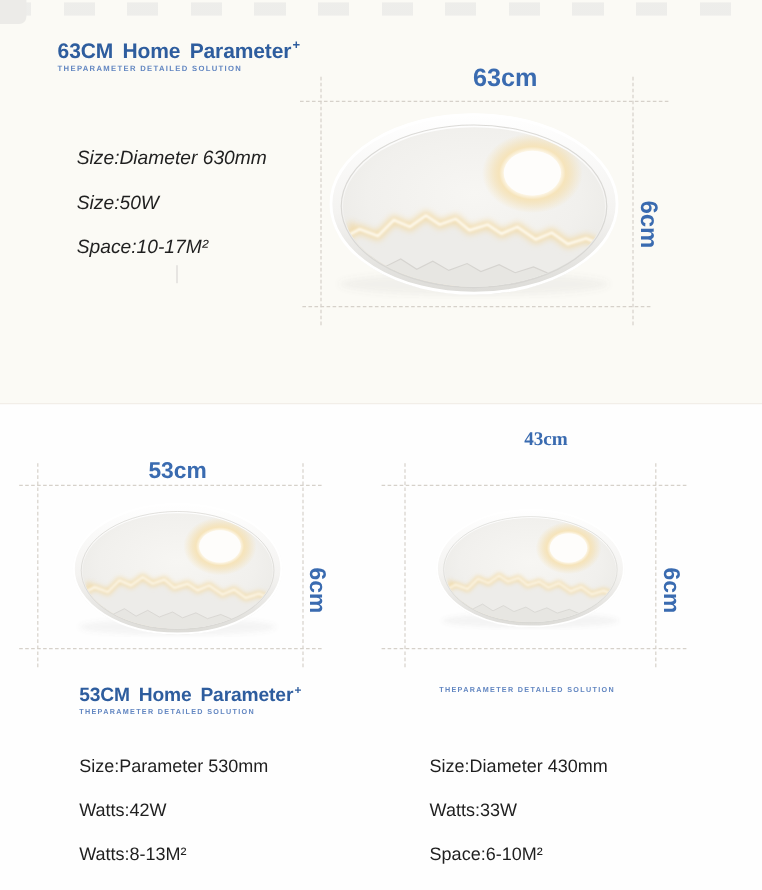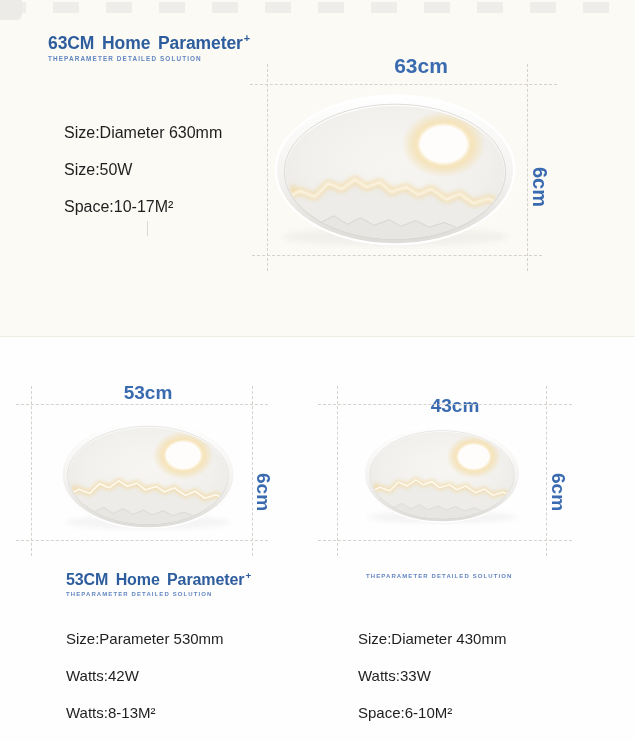--- a/index.html
+++ b/index.html
@@ -22,37 +22,37 @@
   .hdr63 .hdr-sub{font-size:6.4px;}
   .hdr53{left:66px;top:571px;}
   .hdr43{left:366px;top:571px;}
   .hdr53 .hdr-title,.hdr43 .hdr-title{font-size:16px;}
   .hdr53 .hdr-sub,.hdr43 .hdr-sub{font-size:6px;}
   .sup{font-size:62%;vertical-align:super;margin-left:1px;}
 
   
   .specs{position:absolute;color:#1f1f1f;}
   .specs63{left:64px;top:124px;font-size:16px;}
-  .specs63 .spec{margin-bottom:19px;}
+  .specs63 .spec{margin-bottom:19px;font-style:italic;}
   .specs53{left:66px;top:630px;font-size:15px;}
   .specs43{left:358px;top:630px;font-size:15px;}
   .specs53 .spec,.specs43 .spec{margin-bottom:20px;}
 
   
   .hline{position:absolute;height:0;border-top:1px dashed #d6d1ca;}
   .vline{position:absolute;width:0;border-left:1px dashed #d6d1ca;}
   .tick{position:absolute;left:147px;top:221px;height:15px;width:0;
         border-left:1px solid #d2d0cd;opacity:.8;}
   .dimw{position:absolute;color:#3a6bb0;font-weight:bold;text-align:center;}
   .dimh{position:absolute;color:#3a6bb0;font-weight:bold;writing-mode:vertical-rl;}
   .w63{left:346px;top:54px;width:150px;font-size:21px;}
   .h63{left:528px;top:167px;font-size:20px;}
   .w53{left:73px;top:382px;width:150px;font-size:19px;}
   .h53{left:252px;top:473px;font-size:19px;}
-  .w43{left:380px;top:395px;width:150px;font-size:19px;}
+  .w43{left:380px;top:358px;width:150px;font-size:16px;font-family:Liberation Serif, serif;}
   .h43{left:547px;top:473px;font-size:19px;}
 
   
   .lamp{position:absolute;}
   .lamp63{left:271px;top:91px;width:248px;height:158px;}
   .lamp53{left:58px;top:417px;width:180px;height:114px;}
   .lamp43{left:361px;top:422px;width:162px;height:103px;}
   .defs-svg{position:absolute;width:0;height:0;}
 </style>
 </head>

